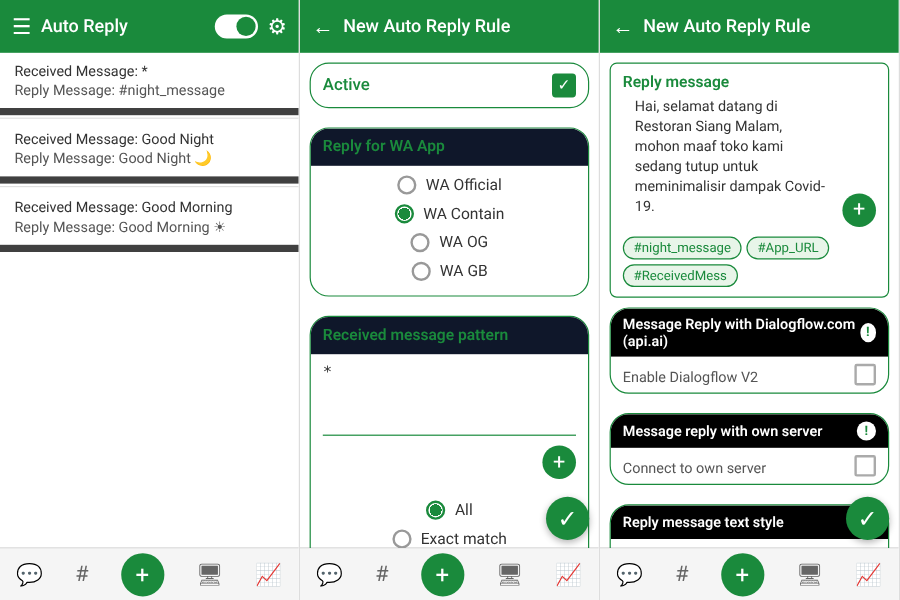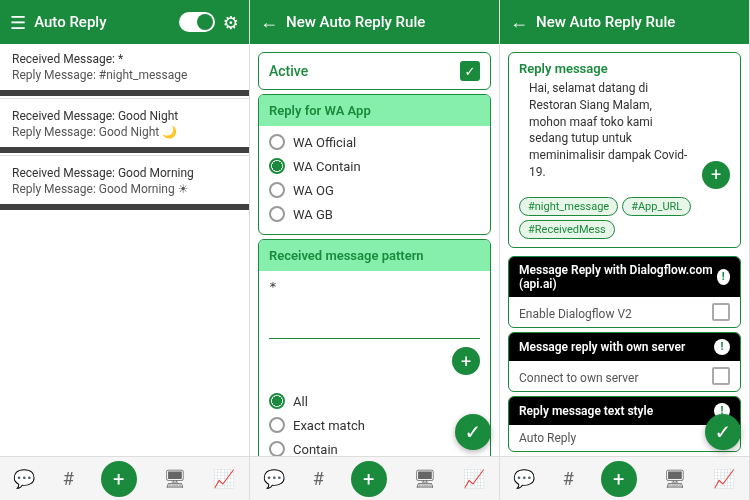--- a/index.html
+++ b/index.html
@@ -89,26 +89,26 @@
     }
 
     
     .panel2-scroll {
       overflow-y: auto;
       flex: 1;
       padding: 8px;
     }
     .section-card {
       border: 1px solid #1a8a3c;
-      border-radius: 6px;
-      margin-bottom: 4px;
+      border-radius: 16px;
+      margin-bottom: 16px;
       overflow: hidden;
     }
     .section-title {
-      background: #86efac;
+      background: #0f172a;
       color: #1a8a3c;
       font-size: 13px;
       font-weight: 600;
       padding: 8px 10px;
     }
     .active-row {
       display: flex;
       align-items: center;
       justify-content: space-between;
       padding: 8px 10px;
@@ -132,20 +132,21 @@
     .wa-options {
       padding: 4px 10px 8px;
     }
     .radio-row {
       display: flex;
       align-items: center;
       gap: 8px;
       padding: 4px 0;
       font-size: 13px;
       color: #333;
+      justify-content: center;
     }
     .radio-circle {
       width: 16px;
       height: 16px;
       border: 2px solid #999;
       border-radius: 50%;
       flex-shrink: 0;
     }
     .radio-circle.selected {
       border-color: #1a8a3c;

